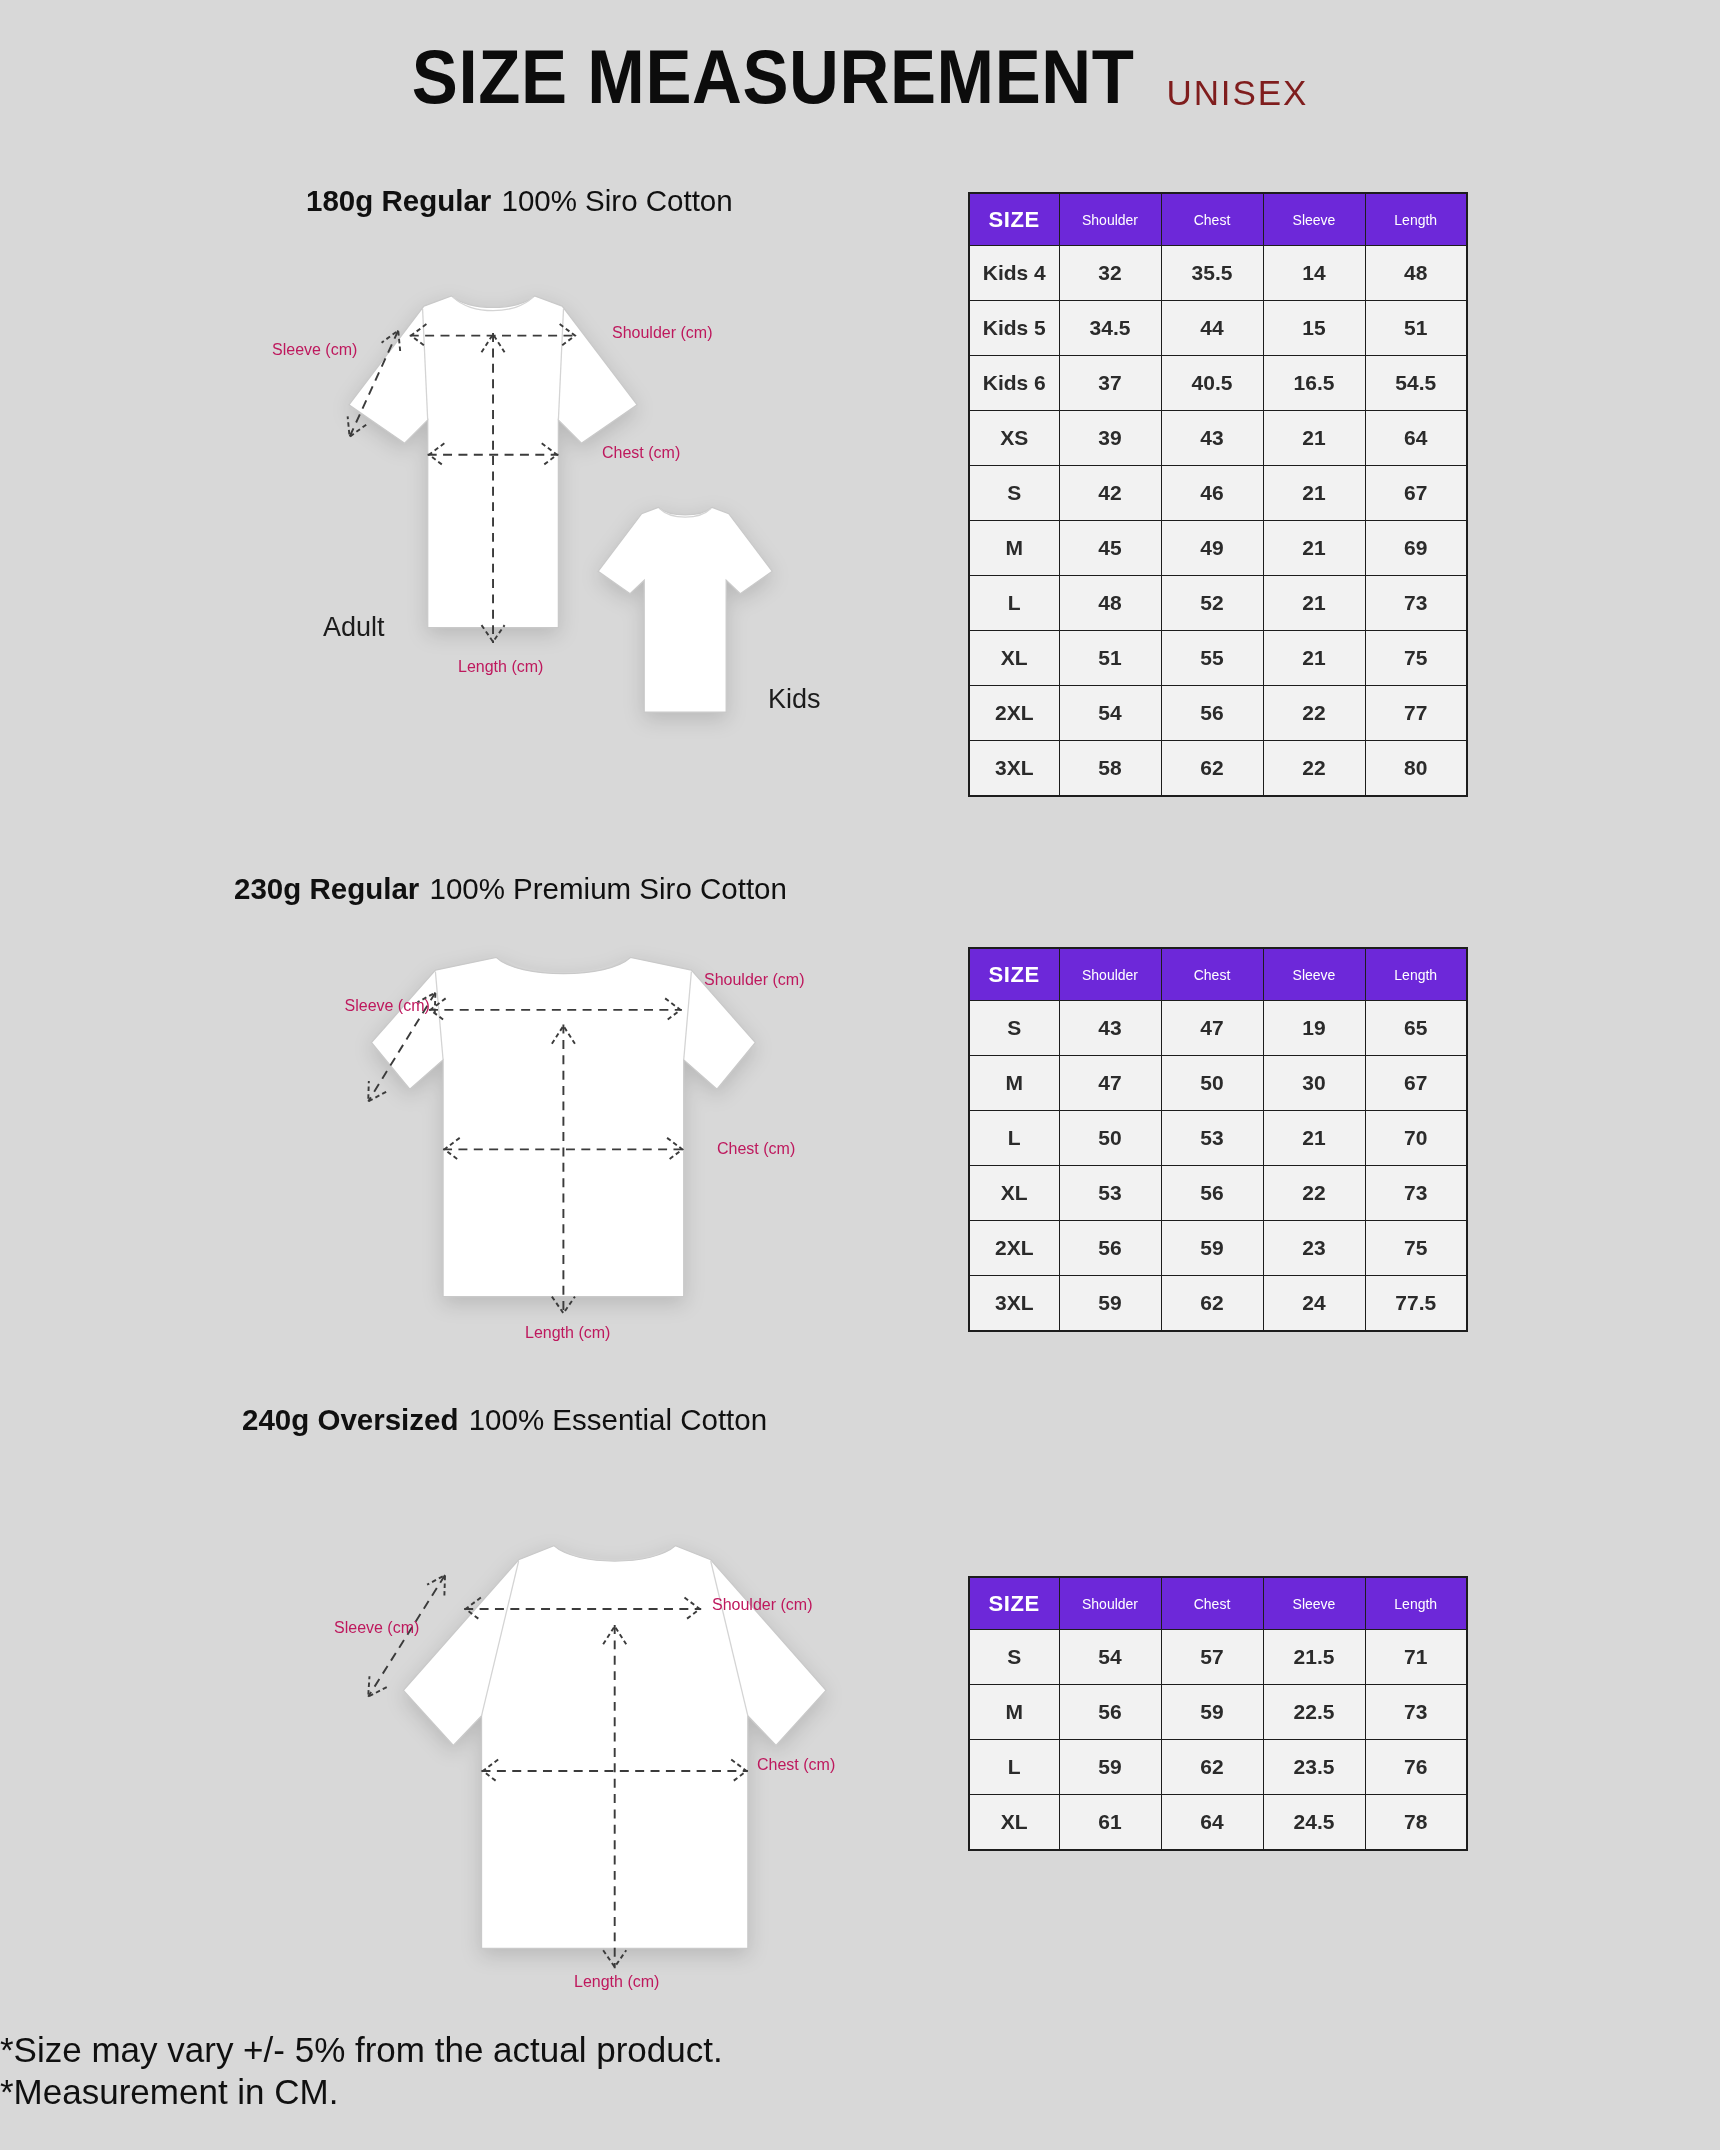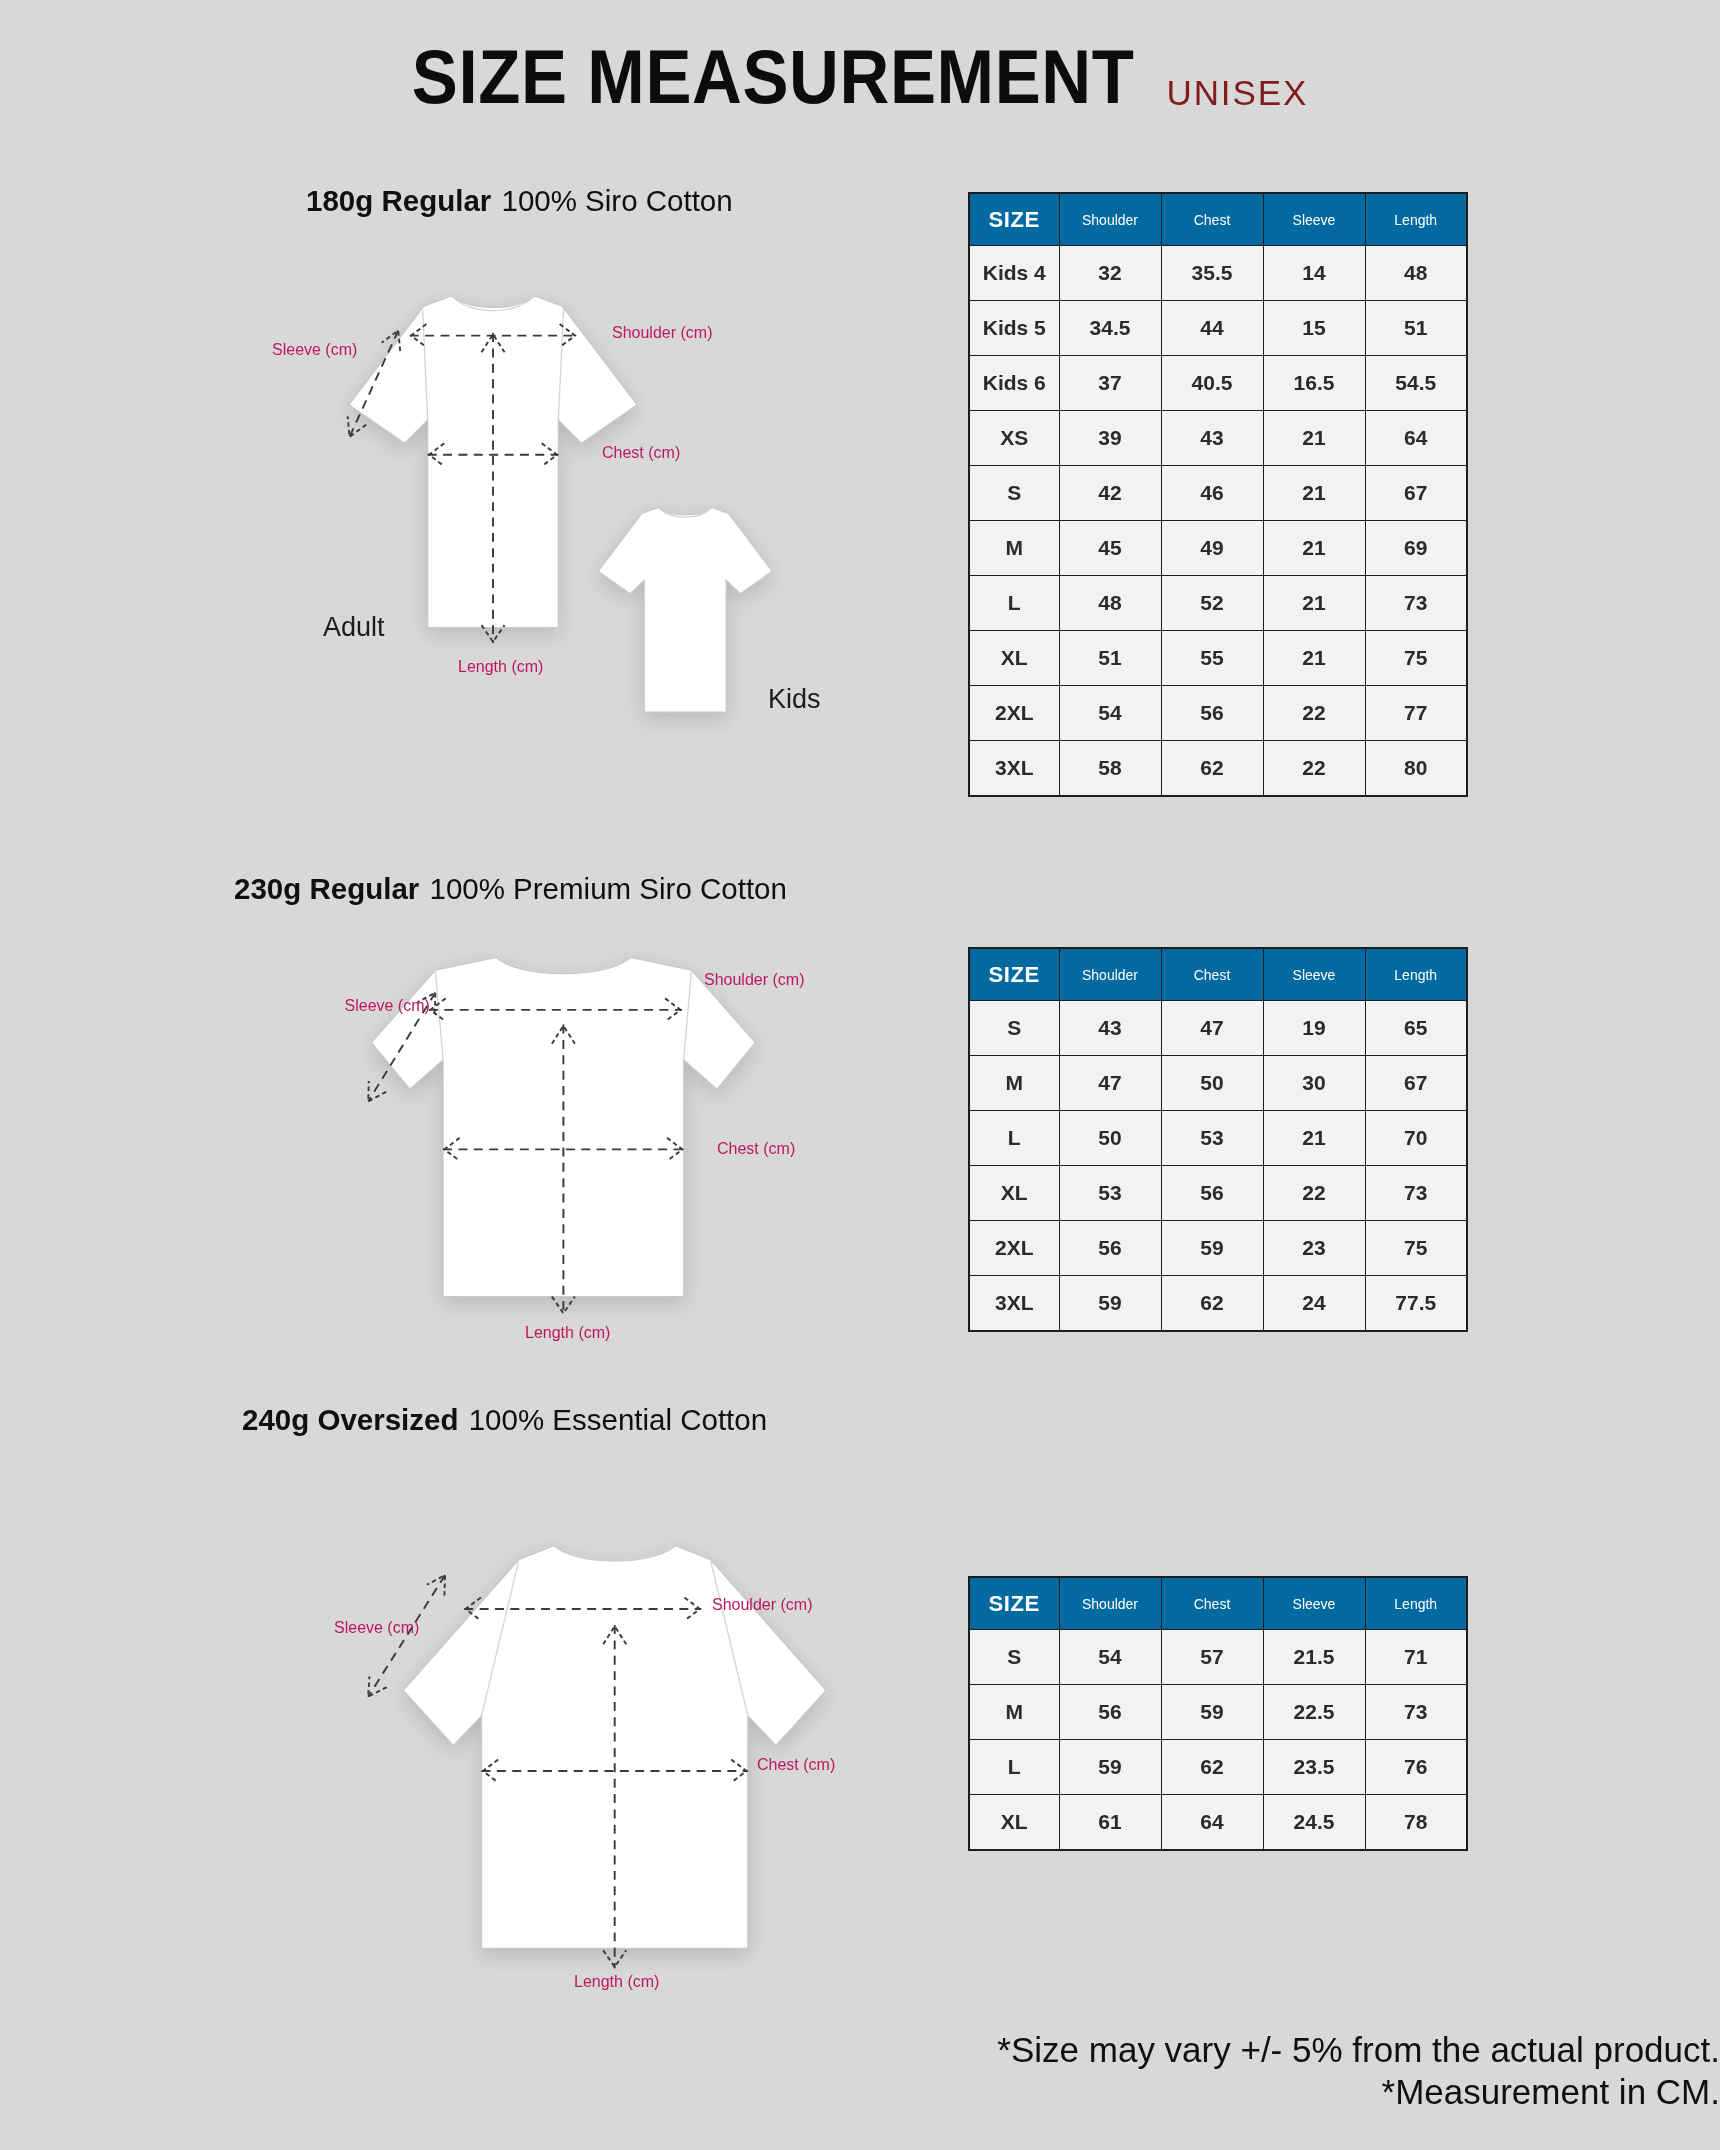--- a/index.html
+++ b/index.html
@@ -41,27 +41,27 @@
     border-collapse:collapse;background:#f2f2f2;
     border:2.6px solid #1d1d1d;table-layout:fixed;}
   .t1{top:192px;}
   .t2{top:947px;}
   .t3{top:1576px;}
   .size-table col.col-size{width:90px;}
   .size-table col.col-m{width:102px;}
   .size-table th,.size-table td{
     border:1.9px solid #1d1d1d;text-align:center;vertical-align:middle;padding:0;}
   .size-table thead th{
-    background:#0369a1;color:#ffffff;height:51px;
+    background:#6d28d9;color:#ffffff;height:51px;
     font-size:14px;font-weight:normal;}
   .size-table thead th.size-h{font-size:22px;font-weight:bold;letter-spacing:0.6px;}
   .size-table td{height:54px;font-size:21px;font-weight:bold;color:#2b2b2b;}
   
   .footer{position:absolute;top:2029px;left:0;width:100%;
-    text-align:right;font-size:35px;line-height:1.2;color:#101010;}
+    text-align:left;font-size:35px;line-height:1.2;color:#101010;}
 </style>
 </head>
 <body>
 
 <div class="title-wrap">
   <span class="title">SIZE MEASUREMENT</span>
   <span class="subtitle">UNISEX</span>
 </div>
 
 <div class="heading h1pos">

